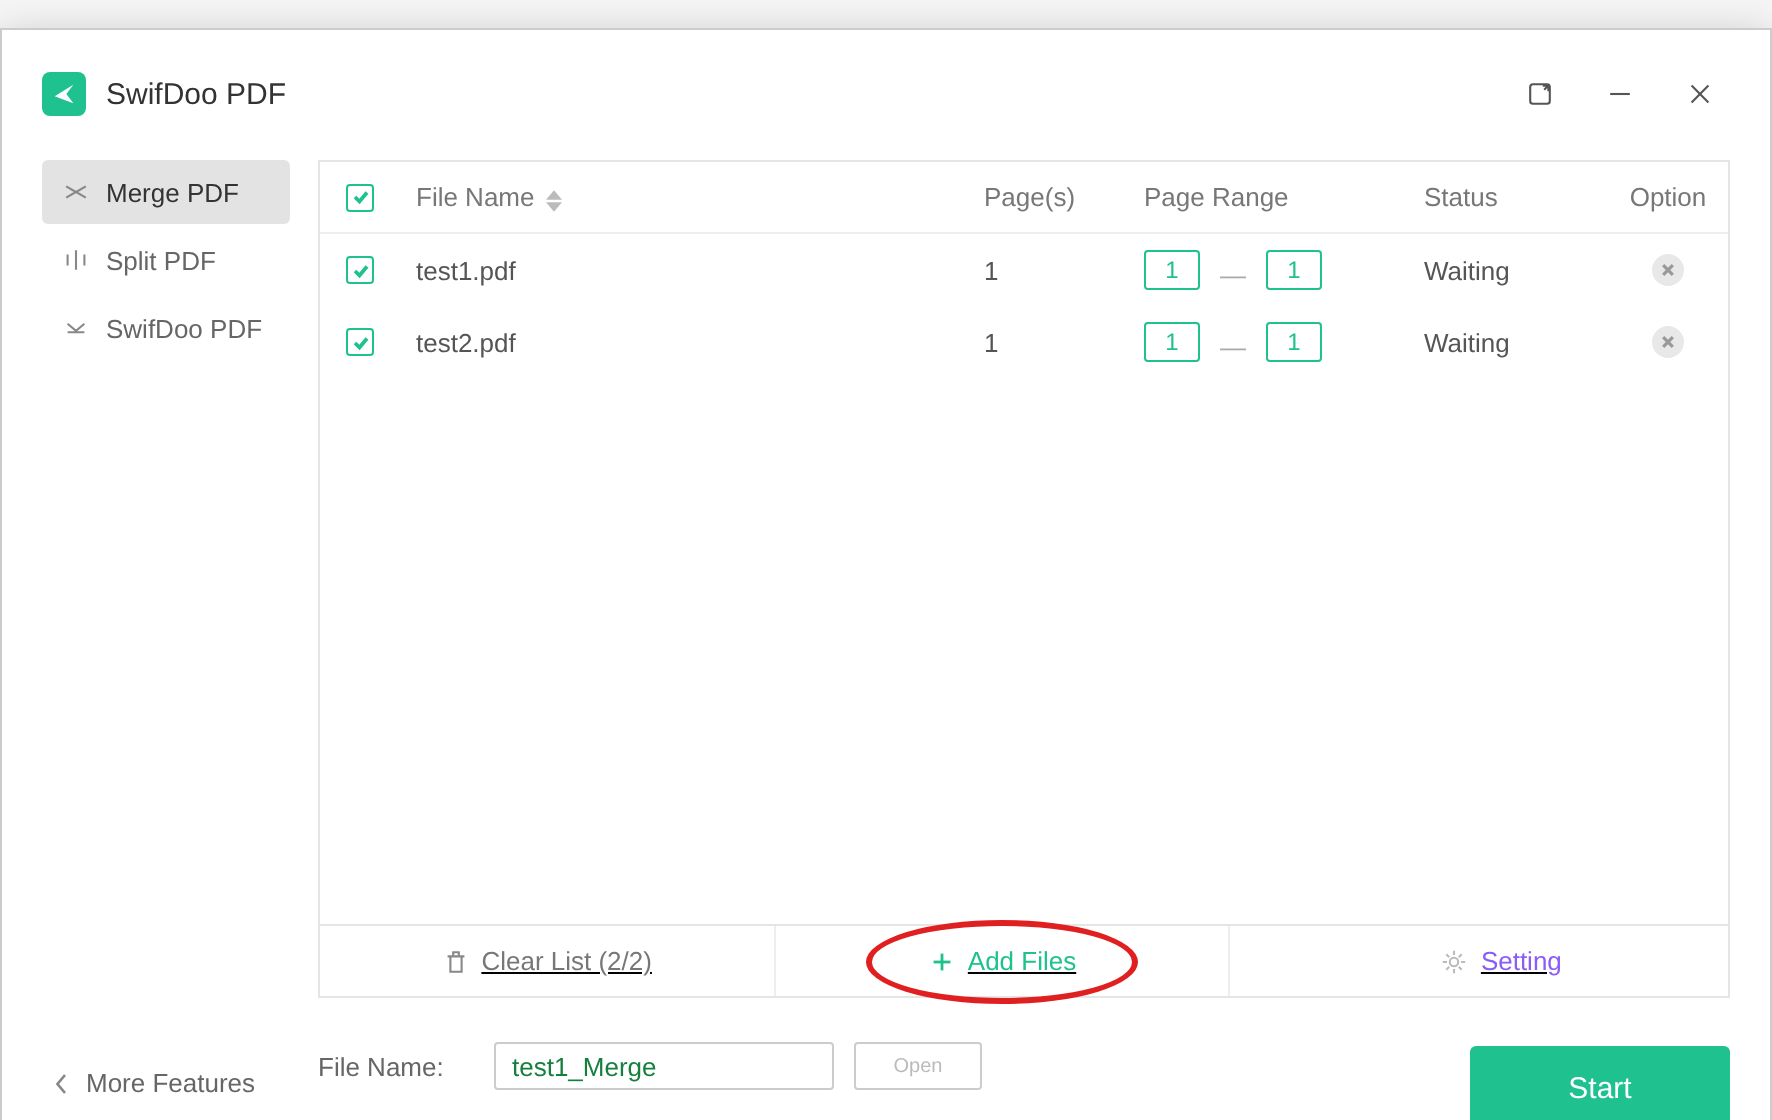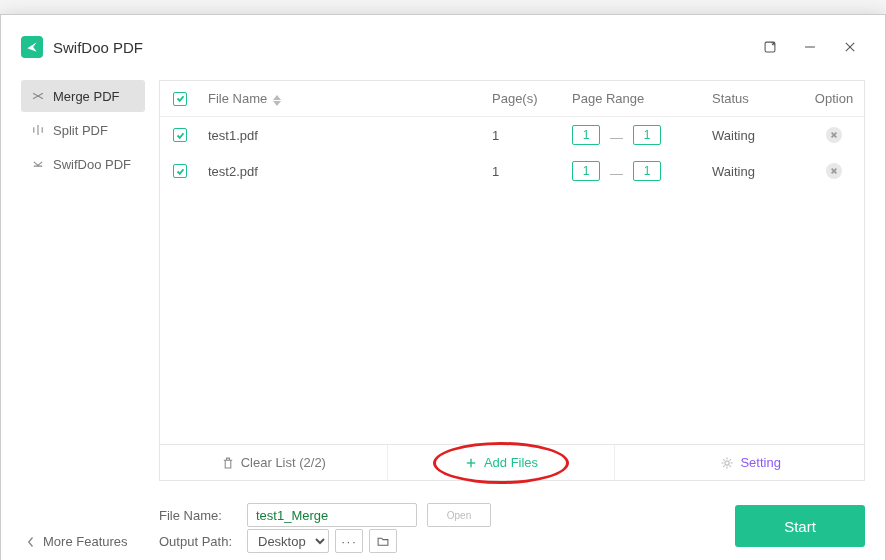--- a/index.html
+++ b/index.html
@@ -65,21 +65,21 @@
     display: flex; align-items: center; justify-content: center; color: #1fc18e; font-size: 12px;
     background: #fff;
   }
   .range-sep { color: #aaa; padding: 0 4px; }
   .opt-x {
     width: 16px; height: 16px; border-radius: 50%; background: #e8e8e8;
     display: flex; align-items: center; justify-content: center; cursor: pointer;
   }
   .opt-x svg { width: 8px; height: 8px; stroke: #999; stroke-width: 2; }
 
-  .action-bar { display: flex; height: 36px; border: 1px solid #e5e5e5; border-top: none; }
+  .action-bar { display: flex; height: 36px; border: 1px solid #e5e5e5; border-top: none; text-decoration: underline; }
   .act {
     flex: 1; display: flex; align-items: center; justify-content: center; gap: 6px;
     font-size: 13px; color: #777; cursor: pointer; position: relative;
   }
   .act + .act { border-left: 1px solid #eee; }
   .act.add { color: #1fc18e; }
   .act.setting { color: #8b5cf6; padding-left: 22px; }
   .act svg { width: 14px; height: 14px; }
   .act.clear svg { stroke: #888; fill: none; stroke-width: 1.5; }
   .act.add svg { stroke: #1fc18e; stroke-width: 2; }
@@ -292,33 +292,17 @@
       </div>
 
       <div class="footer">
         <div class="frow">
           <span class="flabel">File Name:</span>
           <input class="finput fname" value="test1_Merge" style="">
           <button class="open-btn">Open</button>
           <div class="flex1"></div>
           <button class="start-btn" style="align-self:flex-start; margin-top:-2px; position:relative; top:12px;">Start</button>
         </div>
-        <div class="frow" style="margin-top:-8px;">
-          <span class="flabel">Output Path:</span>
-          <div class="select-wrap">
-            <select class="fselect">
-              <option>Desktop</option>
-            </select>
-            <div class="icon-btn">
-                <span class="dots">···</span>
-              </div>
-            <div class="icon-btn">
-              <svg viewBox="0 0 20 20">
-                  <path d="M3 6 L3 16 L17 16 L17 8 L10 8 L8 6 Z"></path>
-                </svg>
-            </div>
-          </div>
-        </div>
       </div>
     </div>
   </div>
 
 </div>
 
 </body></html>

